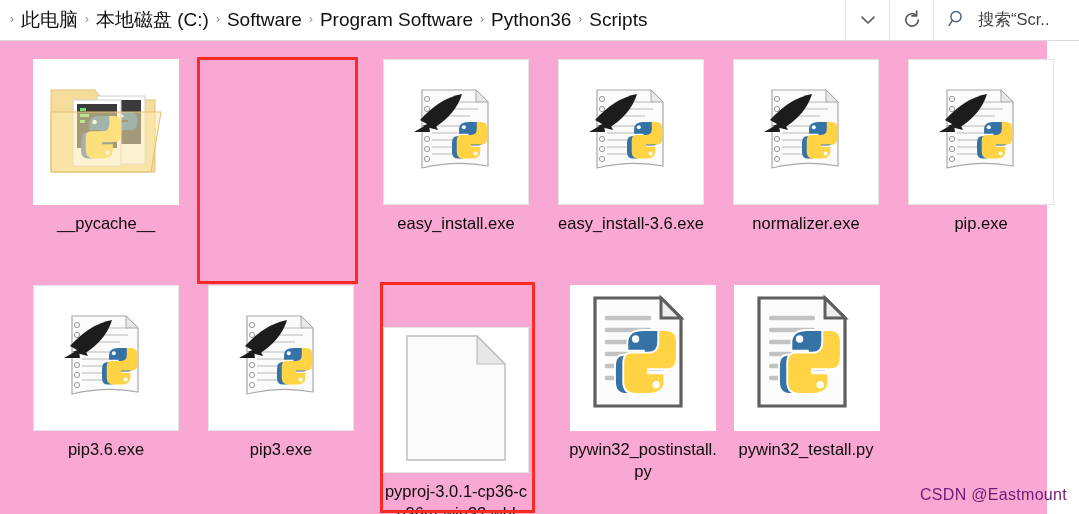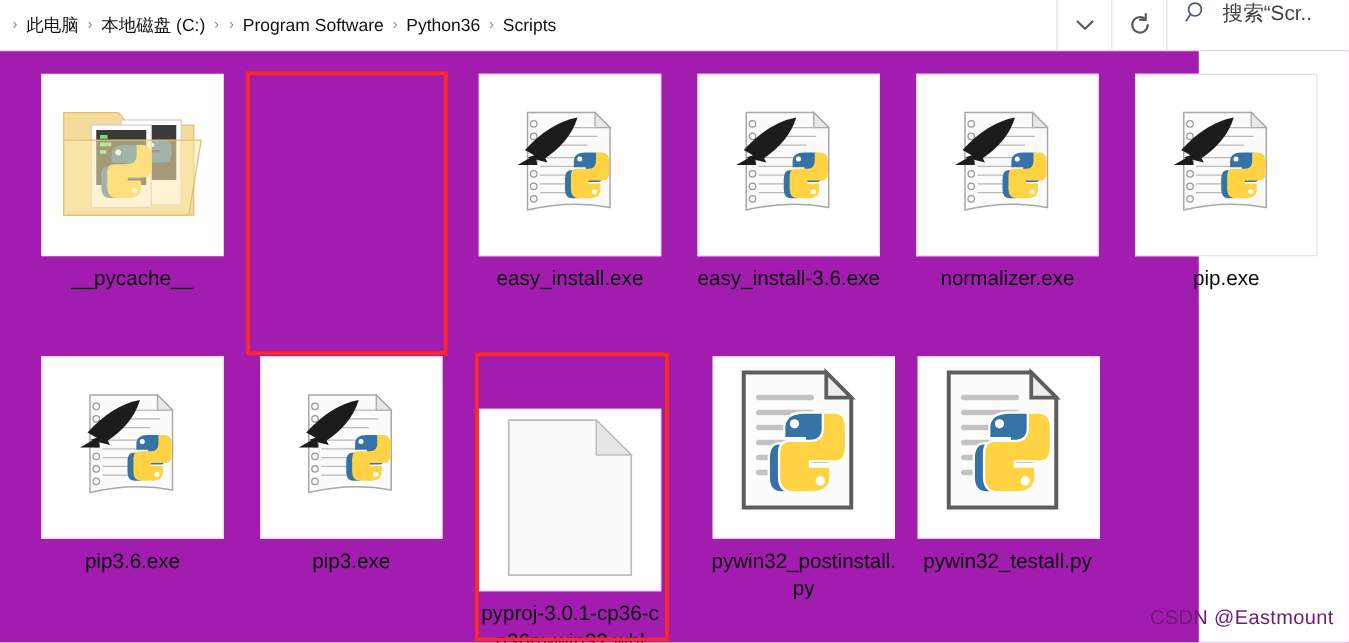--- a/index.html
+++ b/index.html
@@ -32,21 +32,21 @@
   #breadcrumb {
     flex: 1 1 auto;
     display: flex;
     align-items: center;
     padding-left: 6px;
     min-width: 0;
     overflow: hidden;
     white-space: nowrap;
   }
   .crumb {
-    font-size: 14px;
+    font-size: 19px;
     color: #111111;
     padding: 0 3px;
     line-height: 40px;
   }
   .crumb-sep {
     color: #8d8d8d;
     font-size: 12px;
     padding: 0 4px;
     line-height: 40px;
     transform: translateY(-1px);
@@ -56,39 +56,40 @@
     display: flex;
     align-items: center;
     justify-content: center;
     border-left: 1px solid #e3e3e3;
     box-sizing: border-box;
   }
   .tb-btn svg { display: block; }
   #searchbox {
     width: 146px;
     display: flex;
+    align-items: center;
     border-left: 1px solid #e3e3e3;
     box-sizing: border-box;
     padding-left: 14px;
     gap: 11px;
     overflow: hidden;
   }
   #search-placeholder {
     font-size: 16.5px;
     color: #3f3f3f;
     white-space: nowrap;
   }
 
   
   #filegrid {
     position: absolute;
     left: 0; top: 41px;
-    width: 959px;
+    width: 1047px;
     height: 473px;
-    background: #a21caf;
+    background: #f9a8d4;
   }
   .file-item {
     position: absolute;
     width: 148px;
     display: flex;
     flex-direction: column;
     align-items: center;
   }
   .thumb {
     width: 146px;
@@ -135,20 +136,21 @@
 <body>
 
 <div id="addressbar">
 
   <div id="breadcrumb">
     <span class="crumb-sep">›</span>
     <span class="crumb">此电脑</span>
     <span class="crumb-sep">›</span>
     <span class="crumb">本地磁盘 (C:)</span>
     <span class="crumb-sep">›</span>
+    <span class="crumb">Software</span>
     <span class="crumb-sep">›</span>
     <span class="crumb">Program Software</span>
     <span class="crumb-sep">›</span>
     <span class="crumb">Python36</span>
     <span class="crumb-sep">›</span>
     <span class="crumb">Scripts</span>
   </div>
 
   <div class="tb-btn">
     <span>

